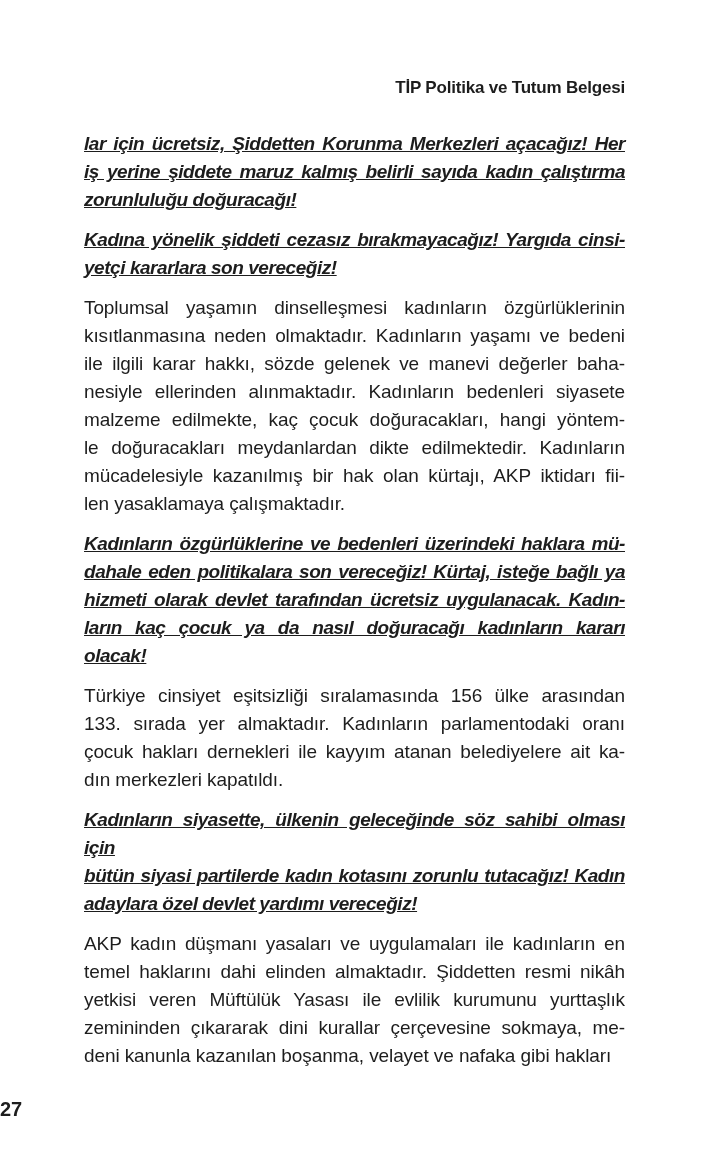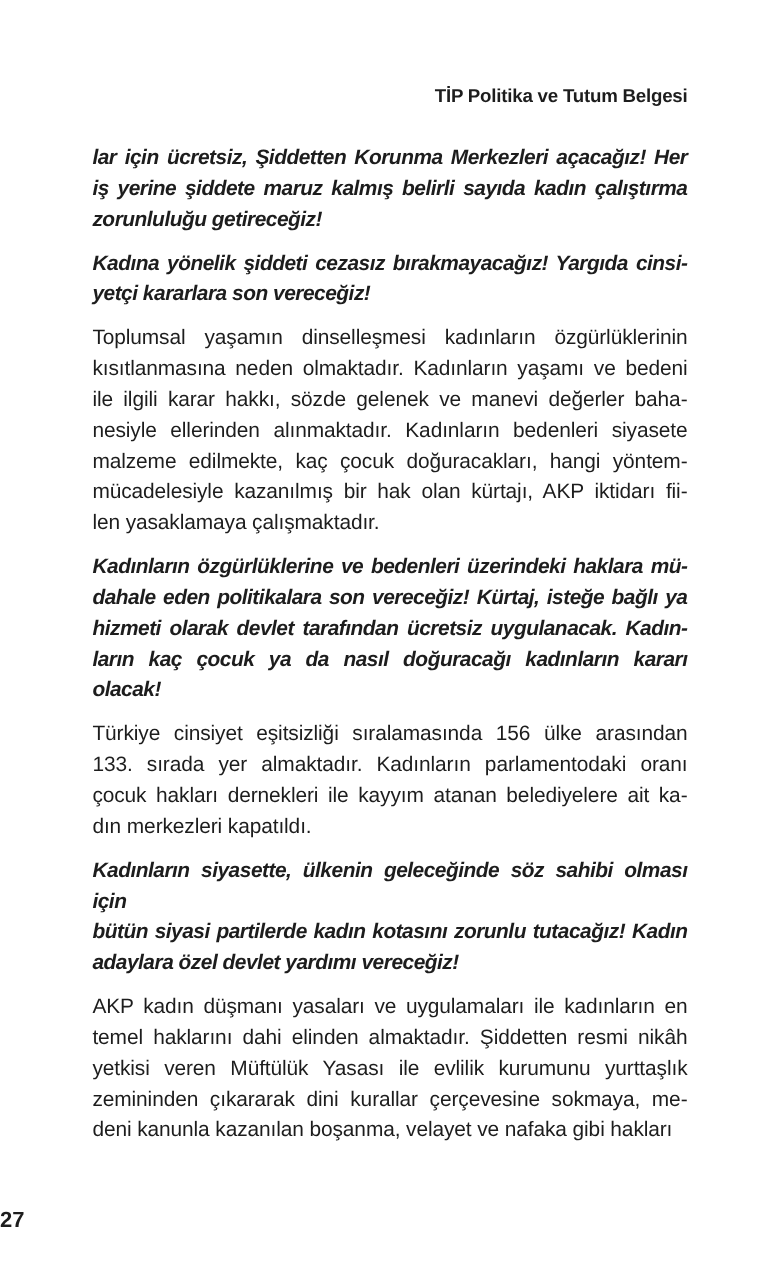--- a/index.html
+++ b/index.html
@@ -37,20 +37,21 @@
     margin: 0 0 12px 0;
   }
   .paragraph.body {
     font-style: normal;
     font-weight: 400;
   }
   .paragraph.emphasis {
     font-style: italic;
     font-weight: 600;
     letter-spacing: -0.45px;
+    text-decoration: underline;
   }
   .line {
     text-align: justify;
     text-align-last: justify;
     white-space: normal;
   }
   .line.last {
     text-align-last: left;
   }
   .page-footer {
@@ -70,32 +71,33 @@
 
   <header class="running-header">
     <span>TİP Politika ve Tutum Belgesi</span>
   </header>
 
   <main class="page-body" id="page-body">
 
   <div class="paragraph emphasis">
         <div class="line">lar için ücretsiz, Şiddetten Korunma Merkezleri açacağız! Her</div>
         <div class="line">iş yerine şiddete maruz kalmış belirli sayıda kadın çalıştırma</div>
-        <div class="line last">zorunluluğu getireceğiz!</div>
+        <div class="line last">zorunluluğu doğuracağı!</div>
       </div>
       <div class="paragraph emphasis">
         <div class="line">Kadına yönelik şiddeti cezasız bırakmayacağız! Yargıda cinsi-</div>
         <div class="line last">yetçi kararlara son vereceğiz!</div>
       </div>
       <div class="paragraph body">
         <div class="line">Toplumsal yaşamın dinselleşmesi kadınların özgürlüklerinin</div>
         <div class="line">kısıtlanmasına neden olmaktadır. Kadınların yaşamı ve bedeni</div>
         <div class="line">ile ilgili karar hakkı, sözde gelenek ve manevi değerler baha-</div>
         <div class="line">nesiyle ellerinden alınmaktadır. Kadınların bedenleri siyasete</div>
         <div class="line">malzeme edilmekte, kaç çocuk doğuracakları, hangi yöntem-</div>
+        <div class="line">le doğuracakları meydanlardan dikte edilmektedir. Kadınların</div>
         <div class="line">mücadelesiyle kazanılmış bir hak olan kürtajı, AKP iktidarı fii-</div>
         <div class="line last">len yasaklamaya çalışmaktadır.</div>
       </div>
       <div class="paragraph emphasis">
         <div class="line">Kadınların özgürlüklerine ve bedenleri üzerindeki haklara mü-</div>
         <div class="line">dahale eden politikalara son vereceğiz! Kürtaj, isteğe bağlı ya</div>
         <div class="line">hizmeti olarak devlet tarafından ücretsiz uygulanacak. Kadın-</div>
         <div class="line last">ların kaç çocuk ya da nasıl doğuracağı kadınların kararı olacak!</div>
       </div>
       <div class="paragraph body">

